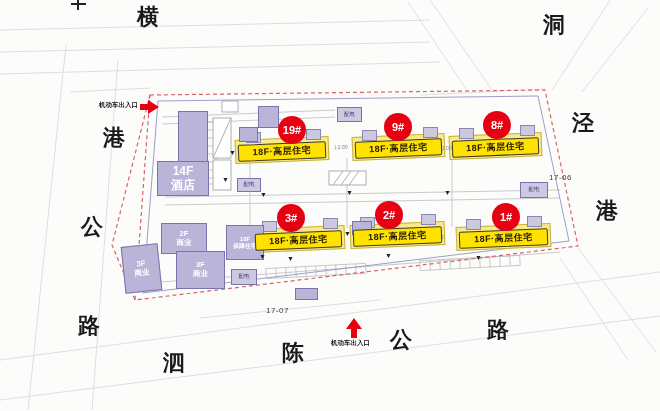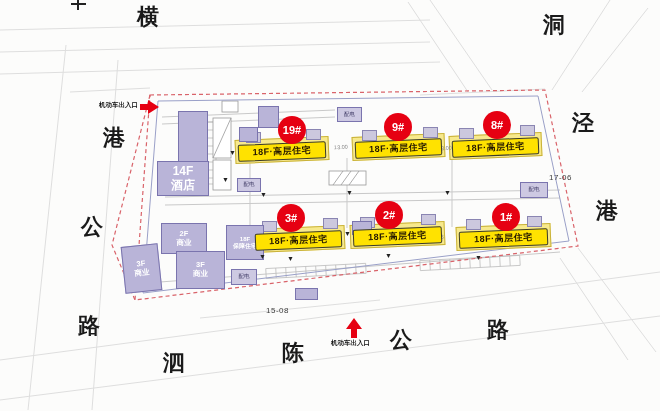--- a/index.html
+++ b/index.html
@@ -107,21 +107,21 @@
   <div class="rc" style="left:596px;top:200px;">港</div>
 
   <div class="rc" style="left:163px;top:352px;">泗</div>
   <div class="rc" style="left:282px;top:342px;">陈</div>
   <div class="rc" style="left:390px;top:329px;">公</div>
   <div class="rc" style="left:487px;top:319px;">路</div>
 
   <div class="entlab" style="left:99px;top:101px;">机动车出入口</div>
   <div class="entlab" style="left:331px;top:339px;">机动车出入口</div>
 
-  <div class="parcel" style="left:266px;top:306px;">15-08</div>
+  <div class="parcel" style="left:266px;top:306px;">17-07</div>
   <div class="parcel" style="left:549px;top:173px;">17-06</div>
 
   <div class="ymass" style="left:235px;top:138px;width:92px;height:22px;transform:rotate(-2.5deg);"></div>
   <div class="cap" style="left:246px;top:132px;width:13px;height:9px;"></div>
   <div class="cap" style="left:306px;top:129px;width:13px;height:9px;"></div>
   <div class="ymass" style="left:352px;top:135px;width:91px;height:22px;transform:rotate(-2.5deg);"></div>
   <div class="cap" style="left:362px;top:130px;width:13px;height:9px;"></div>
   <div class="cap" style="left:423px;top:127px;width:13px;height:9px;"></div>
   <div class="ymass" style="left:449px;top:134px;width:91px;height:22px;transform:rotate(-2.5deg);"></div>
   <div class="cap" style="left:459px;top:128px;width:13px;height:9px;"></div>

